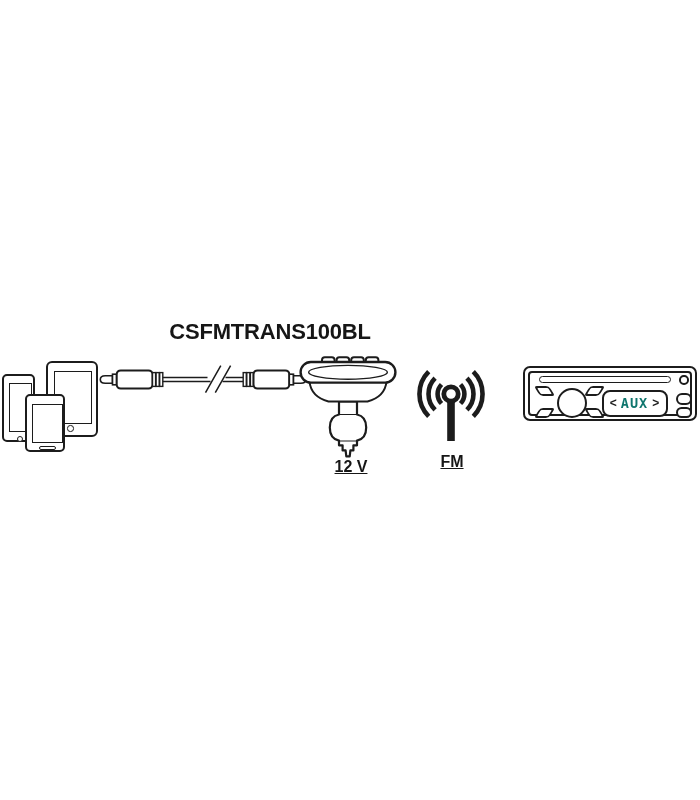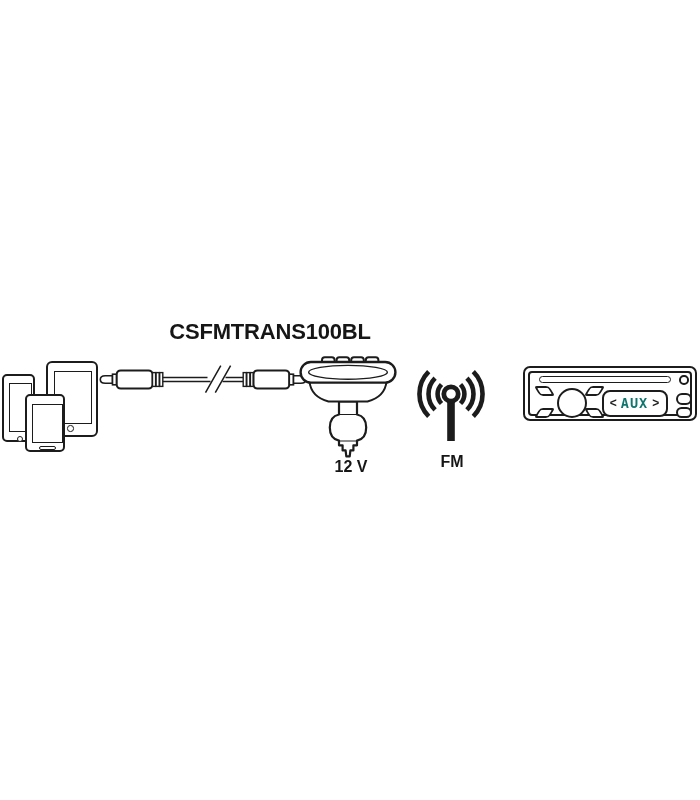--- a/index.html
+++ b/index.html
@@ -67,21 +67,21 @@
     font-family:"DejaVu Sans Mono", monospace;
     font-size:13.5px;font-weight:700;letter-spacing:1px;color:#0f766e;
   }
   .pill{position:absolute;left:151px;width:16px;height:11.5px;
     border:2px solid #1c1c1c;border-radius:6px;background:#fff;}
   .pill-1{top:25px;}
   .pill-2{top:38.5px;}
 
   .io-label{
     position:absolute;width:70px;text-align:center;
-    font-size:16px;font-weight:700;color:#161616;
+    font-size:16px;font-weight:700;color:#161616;text-decoration:underline;
   }
   .label-12v{left:316px;top:458px;}
   .label-fm{left:417px;top:453px;}
 </style>
 </head>
 <body>
 
 <div class="canvas">
 
   <div class="title">CSFMTRANS100BL</div>

